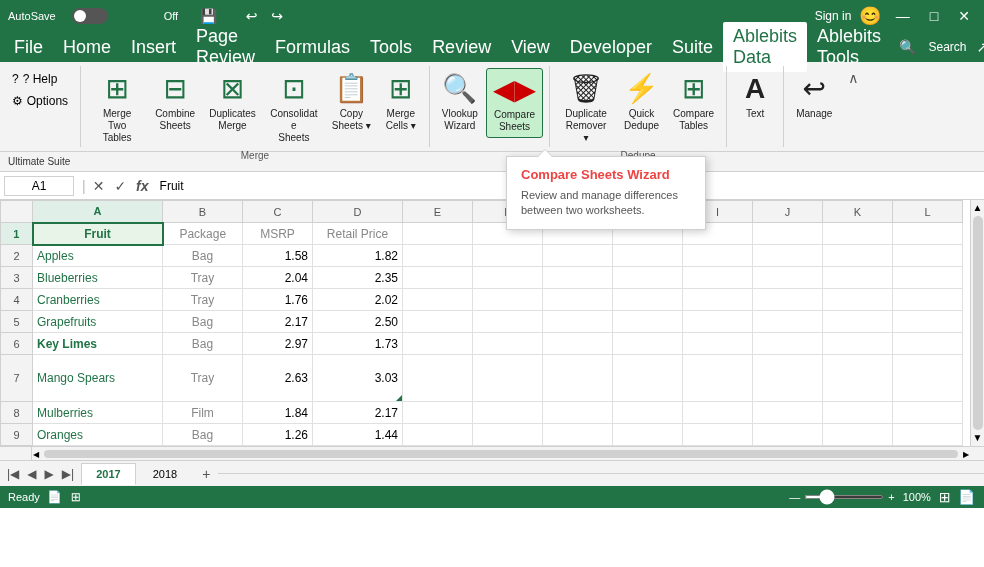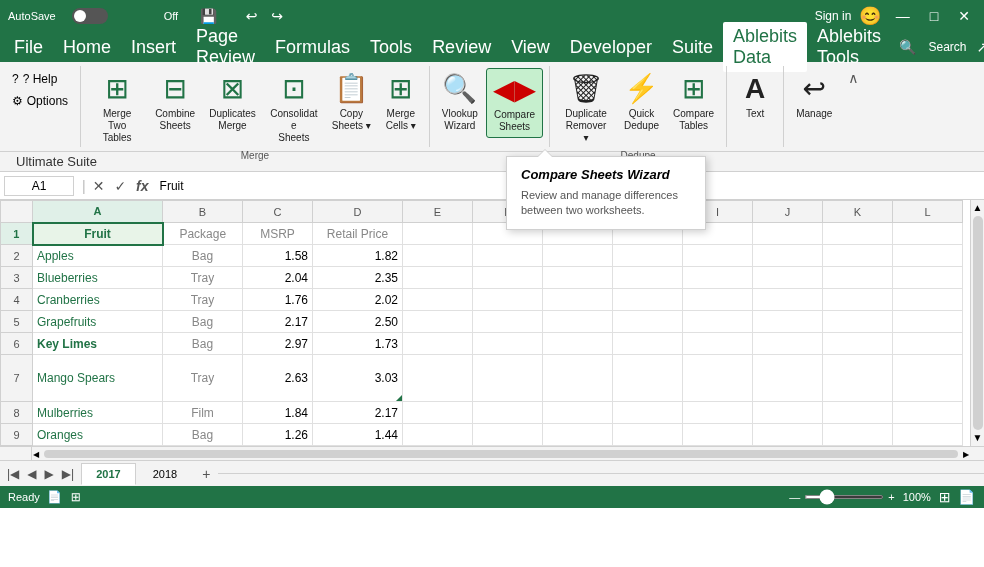--- a/index.html
+++ b/index.html
@@ -111,23 +111,23 @@
       background: none;
       border: none;
       padding: 2px 4px;
       border-radius: 2px;
     }
 
     
     .ultimate-suite-bar {
       background: #f3f3f3;
       border-bottom: 1px solid #d0d0d0;
-      font-size: 13px;
+      font-size: 10px;
       color: #333;
-      padding: 2px 16px;
+      padding: 2px 8px;
       display: flex;
       align-items: center;
       justify-content: space-between;
       height: 20px;
     }
 
     
     .formula-bar {
       display: flex;
       align-items: center;
@@ -207,21 +207,21 @@
       position: absolute;
       top: 156px;
       left: 506px;
       background: #fff;
       border: 1px solid #d0d0d0;
       box-shadow: 2px 2px 8px rgba(0,0,0,0.2);
       padding: 10px 14px;
       width: 200px;
       z-index: 100;
     }
-    .tooltip-title { font-size: 13px; font-weight: bold; color: #000000; margin-bottom: 6px; font-style: italic; }
+    .tooltip-title { font-size: 13px; font-weight: bold; color: #ef4444; margin-bottom: 6px; }
     .tooltip-desc { font-size: 11px; color: #555; line-height: 1.4; }
 
     
     .grid-wrapper {
       display: flex;
       flex-direction: column;
       flex: 1;
       overflow: hidden;
     }
     .grid-main {

